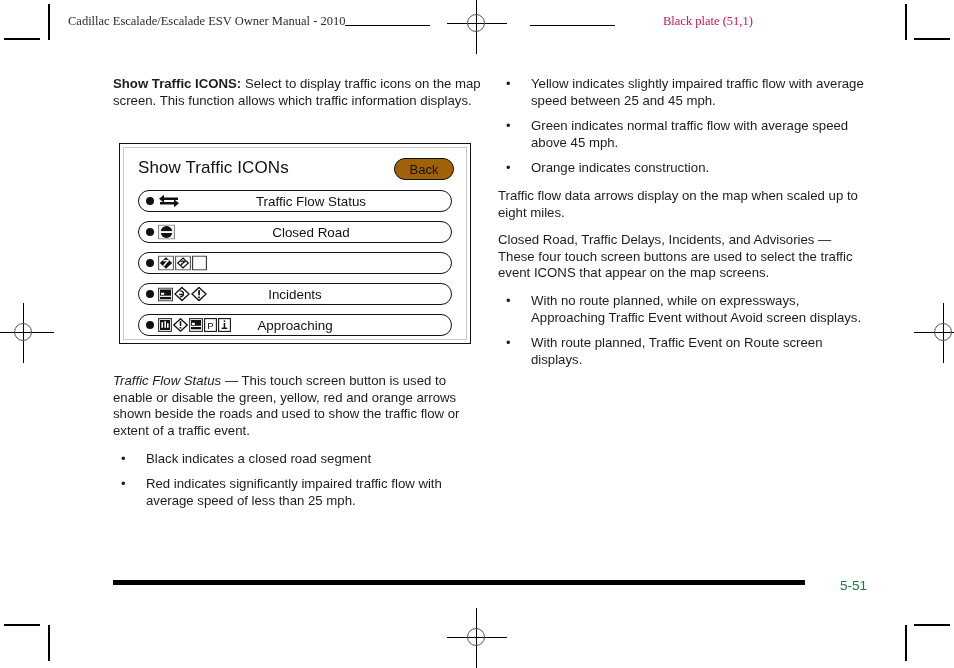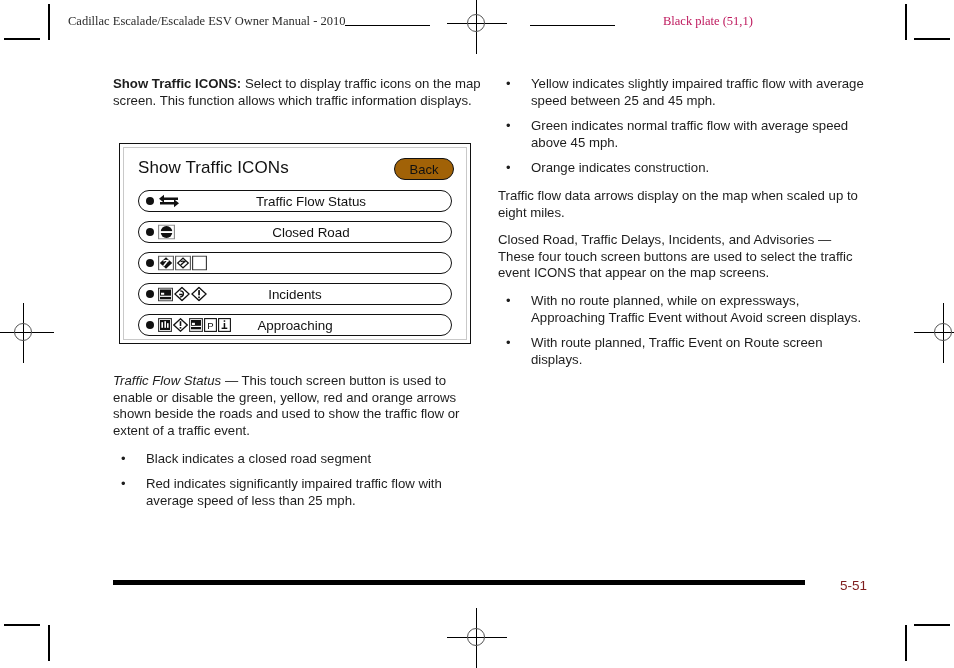--- a/index.html
+++ b/index.html
@@ -235,21 +235,21 @@
     top: 580px;
     width: 692px;
     height: 5px;
     background: #000;
   }
   .page-num {
     position: absolute;
     left: 840px;
     top: 578px;
     font-size: 13.5px;
-    color: #7f1d1d;
+    color: #15803d;
   }
 </style>
 </head>
 <body>
 
 <div>
 
   <div class="crop-mark" style="left:48px; top:4px; width:1.5px; height:36px;"></div>
   <div class="crop-mark" style="left:4px; top:38px; width:36px; height:1.5px;"></div>
 

